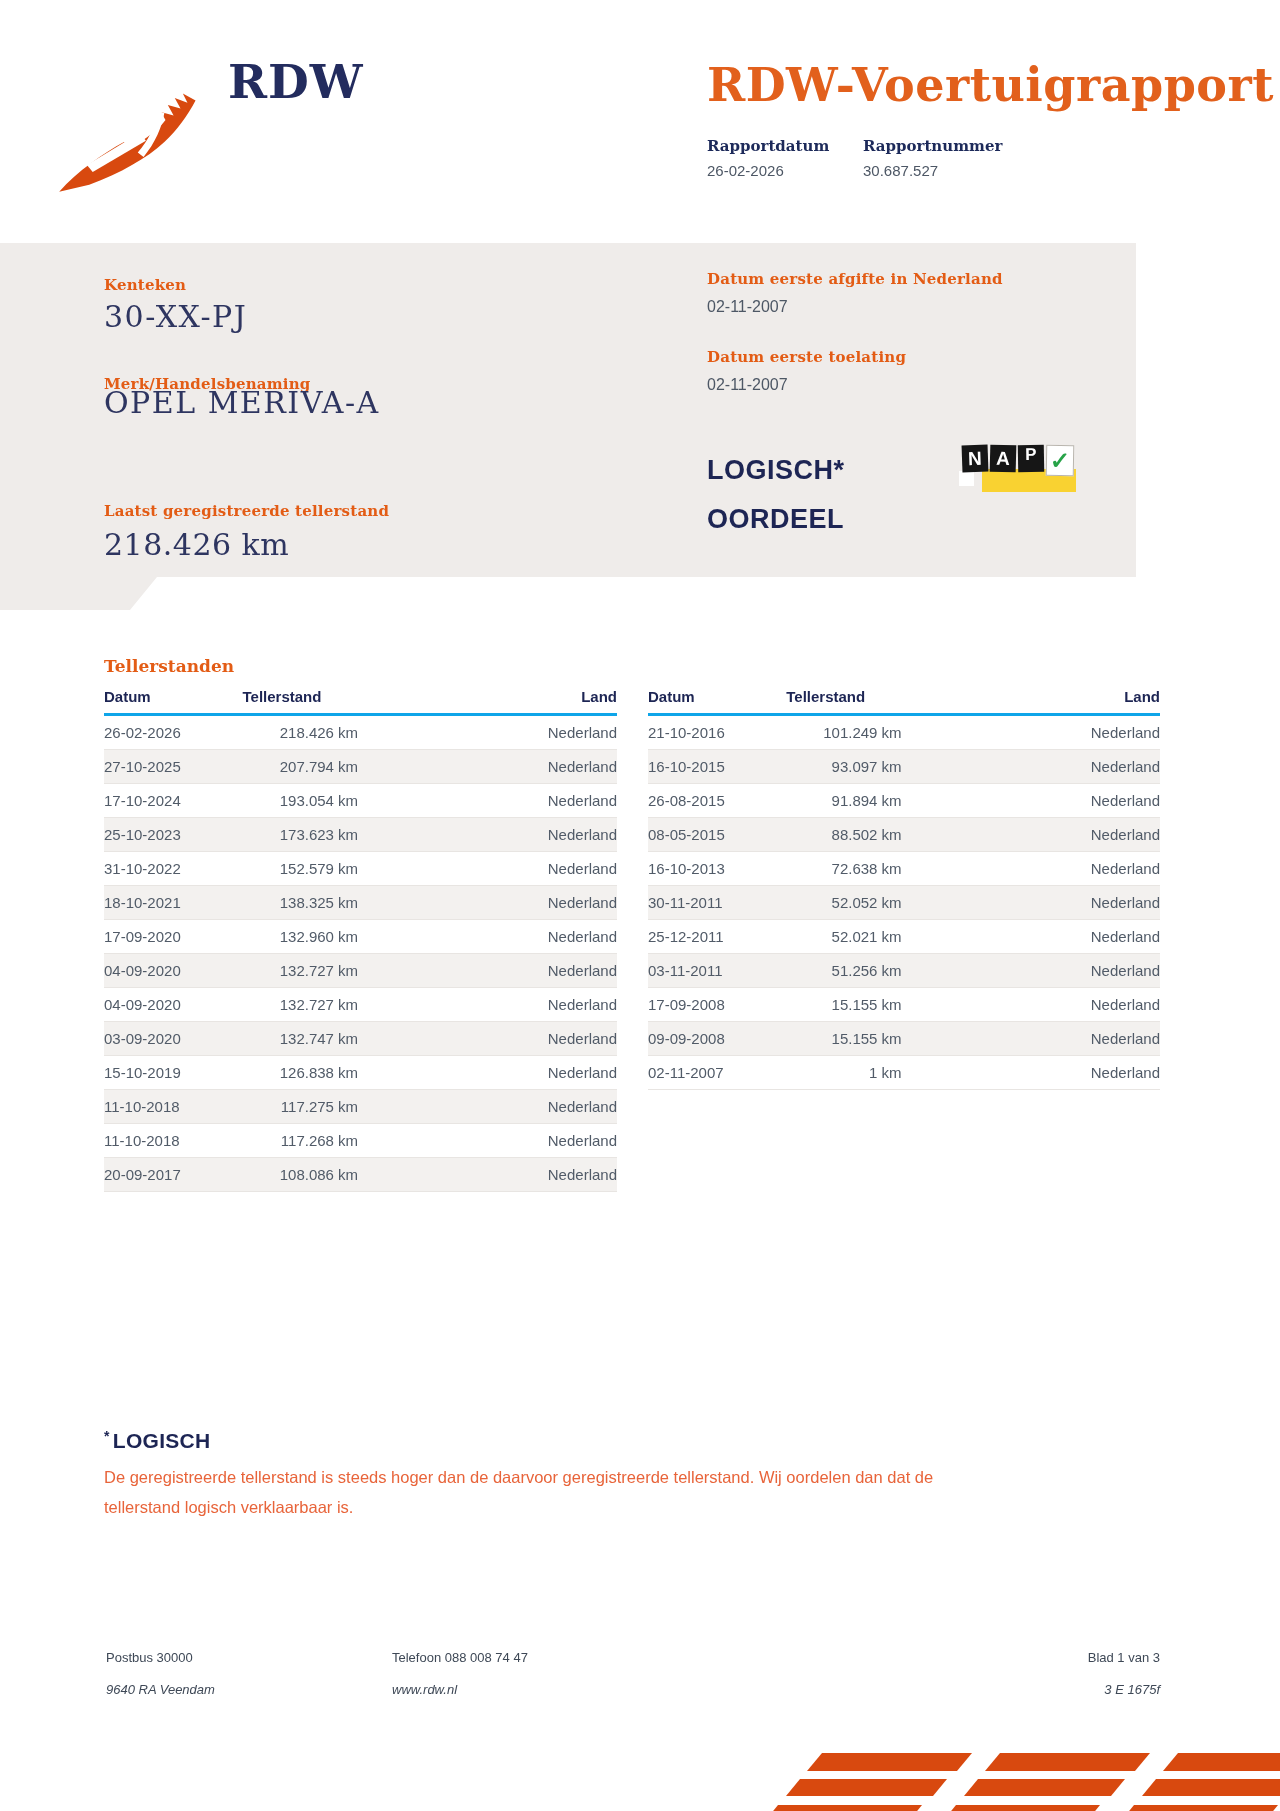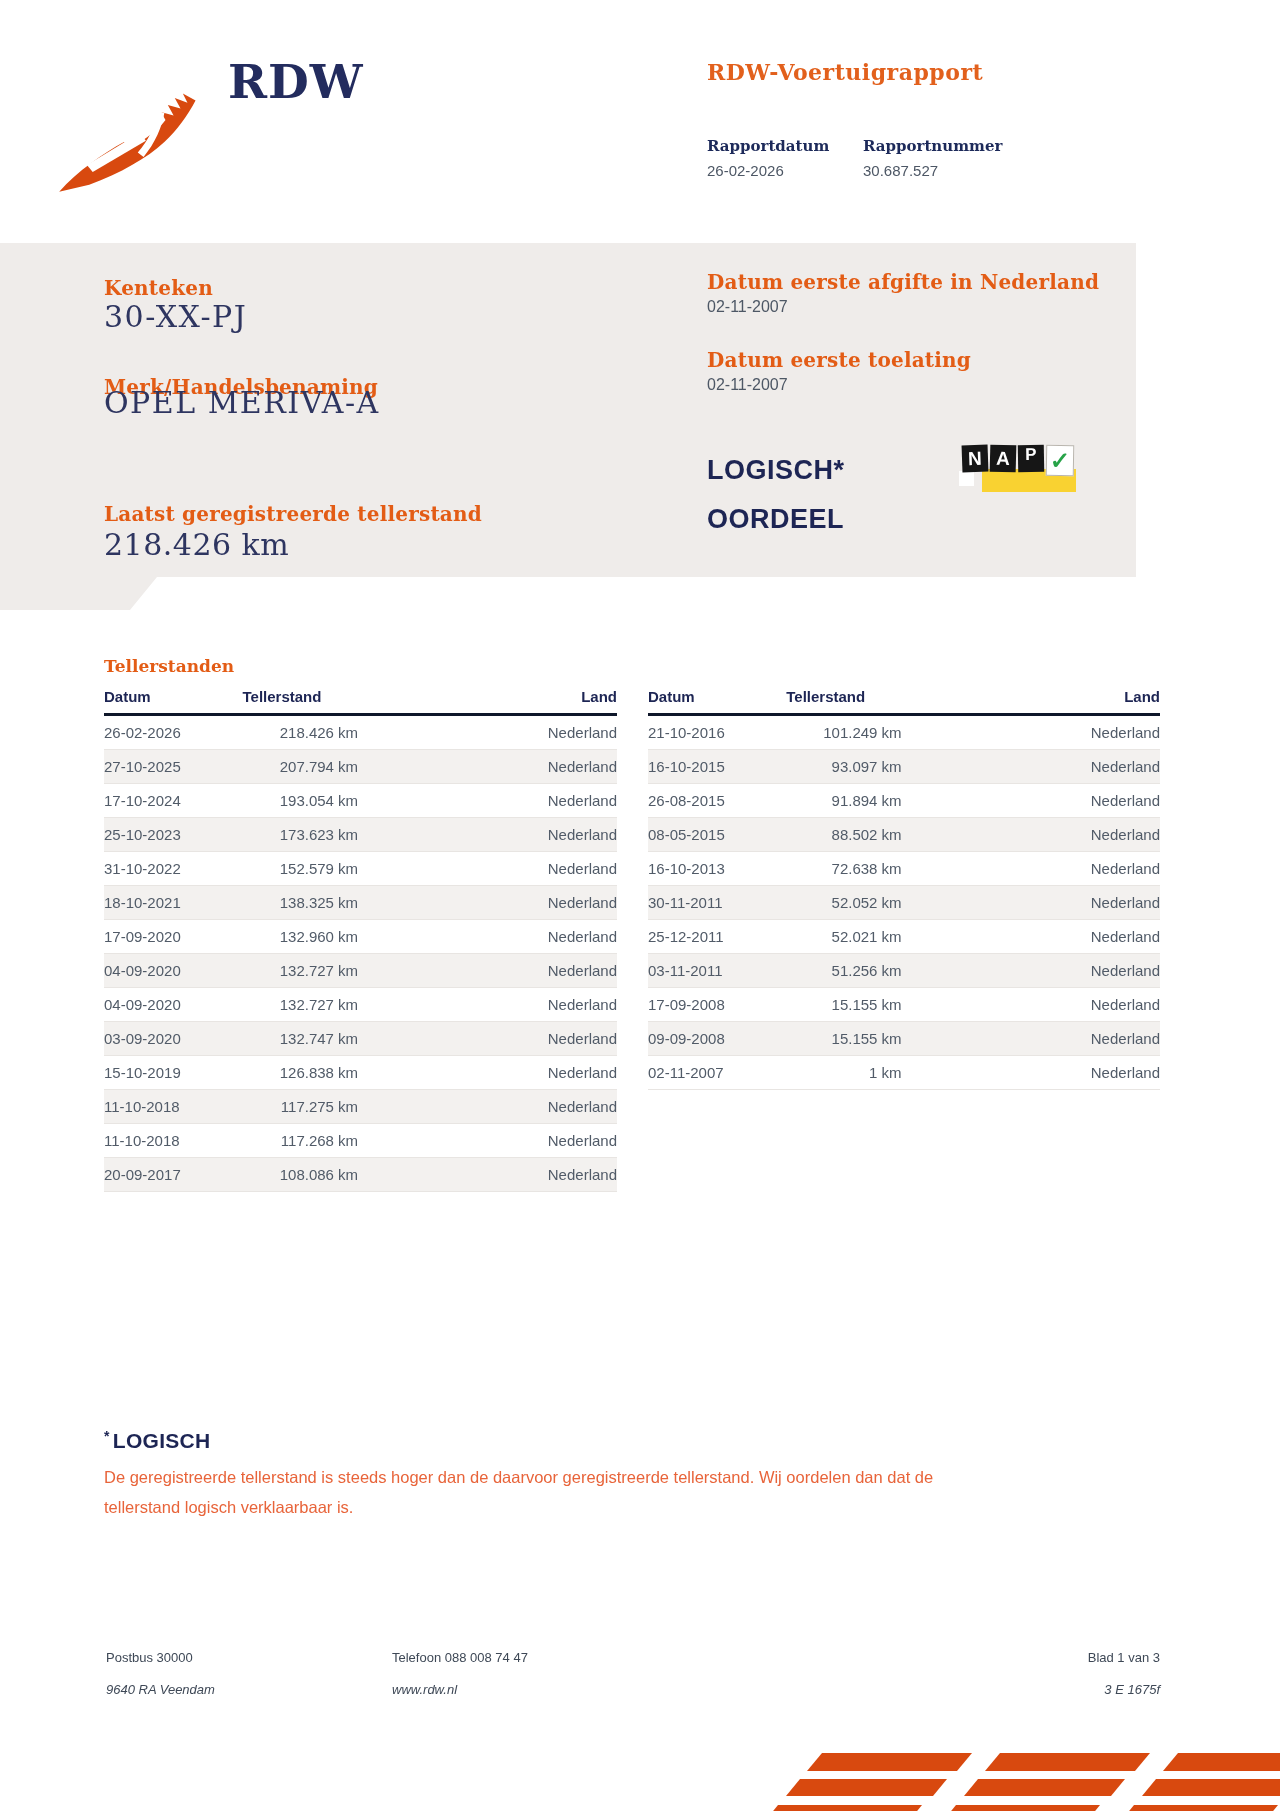--- a/index.html
+++ b/index.html
@@ -4,33 +4,33 @@
 <style>
   html,body{margin:0;padding:0;background:#fff;}
   .page{position:relative;width:1280px;height:1811px;background:#ffffff;overflow:hidden;
         font-family:"Liberation Sans", sans-serif;}
 
   
   .brand-swoosh{position:absolute;left:56px;top:90px;width:152px;height:104px;}
   .brand-text{position:absolute;left:228px;top:58px;font-family:"DejaVu Serif",serif;
               font-size:47px;font-weight:600;color:#232c5e;letter-spacing:1px;line-height:1;}
   .doc-title{position:absolute;left:707px;top:60px;font-family:"DejaVu Serif",serif;
-             font-size:22px;font-weight:bold;color:#e2601c;line-height:1.1;letter-spacing:.5px;}
+             font-size:46px;font-weight:bold;color:#e2601c;line-height:1.1;letter-spacing:.5px;}
   .meta-label{position:absolute;top:137px;font-family:"DejaVu Serif",serif;font-size:15px;
               font-weight:bold;color:#1d2a5a;}
   .meta-label.date{left:707px;}
   .meta-label.number{left:863px;}
   .meta-value{position:absolute;top:162px;font-size:15px;color:#4d5765;}
   .meta-value.date{left:707px;}
   .meta-value.number{left:863px;}
 
   
   .panel-bg{position:absolute;left:0;top:243px;width:1136px;height:367px;background:#efecea;
             clip-path:polygon(0 0,100% 0,100% 334px,157px 334px,130px 100%,0 100%);}
-  .lbl-orange{position:absolute;font-family:"DejaVu Serif",serif;font-size:20px;font-weight:bold;
+  .lbl-orange{position:absolute;font-family:"DejaVu Serif",serif;font-size:15px;font-weight:bold;
               color:#e35c15;letter-spacing:.2px;text-align:right;}
   .val-serif{position:absolute;font-family:"DejaVu Serif",serif;font-size:30px;font-weight:500;
              color:#2e3560;letter-spacing:1.5px;line-height:1;}
   .val-plain{position:absolute;font-size:16px;color:#4d5765;}
   .oordeel{position:absolute;left:707px;top:446px;font-size:27px;font-weight:bold;color:#1d2554;
            line-height:49px;letter-spacing:.5px;}
 
   
   .nap{position:absolute;left:962px;top:444px;width:114px;height:50px;}
   .nap-yellow{position:absolute;left:20px;top:25px;width:94px;height:23px;background:#f9d231;}
@@ -44,21 +44,21 @@
              border:1px solid #b9b5ae;display:flex;align-items:center;justify-content:center;
              color:#27a348;font-size:24px;font-weight:bold;transform:rotate(1deg);}
 
   
   .section-title{position:absolute;left:104px;top:656px;font-family:"DejaVu Serif",serif;
                  font-size:17px;font-weight:bold;color:#e35c15;}
   table.teller{position:absolute;top:688px;border-collapse:collapse;table-layout:fixed;font-size:15px;}
   table.teller.left{left:104px;width:513px;}
   table.teller.right{left:648px;width:512px;}
   table.teller th{font-size:15px;font-weight:bold;color:#1d2554;text-align:left;
-                  padding:0 0 8px 0;border-bottom:3px solid #0f172a;}
+                  padding:0 0 8px 0;border-bottom:3px solid #0ea5e9;}
   table.teller th.h-land{text-align:right;}
   table.teller col.c-datum{width:27%;}
   table.teller col.c-teller{width:28%;}
   table.teller col.c-land{width:45%;}
   table.teller td{height:33px;padding:0;color:#515b68;border-bottom:1px solid #e8e5e2;}
   table.teller td.col-teller{text-align:right;padding-right:28px;}
   table.teller td.col-land{text-align:right;}
   table.teller tbody tr:nth-child(even){background:#f3f1ef;}
 
   

